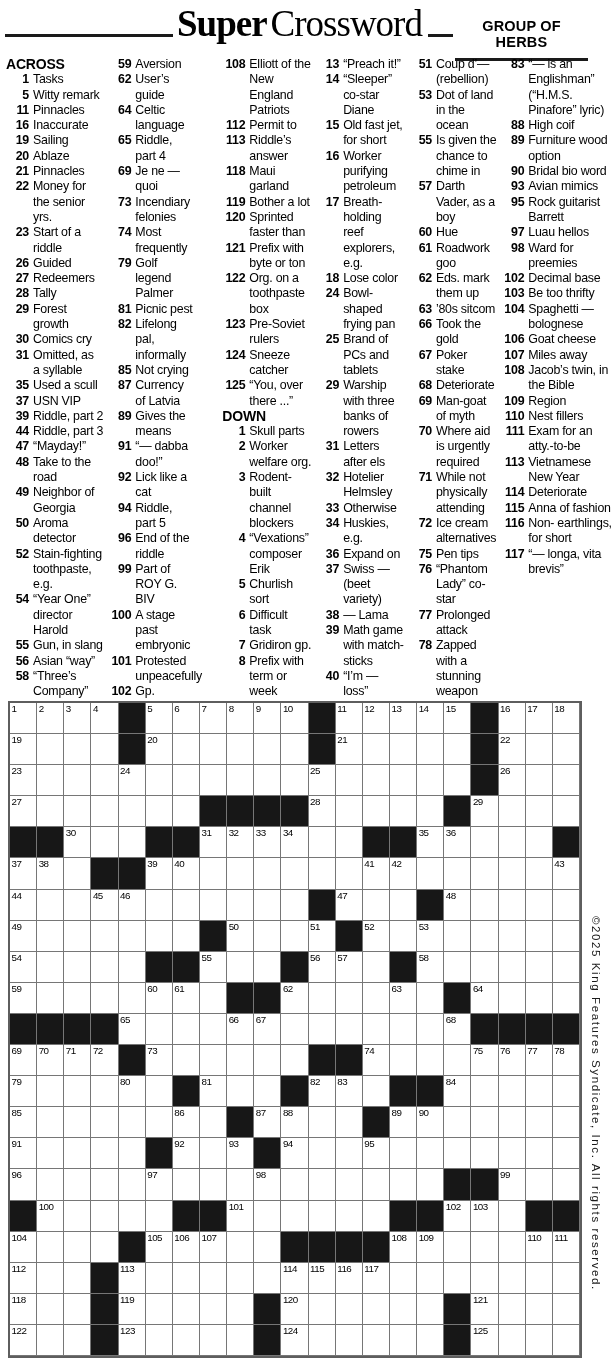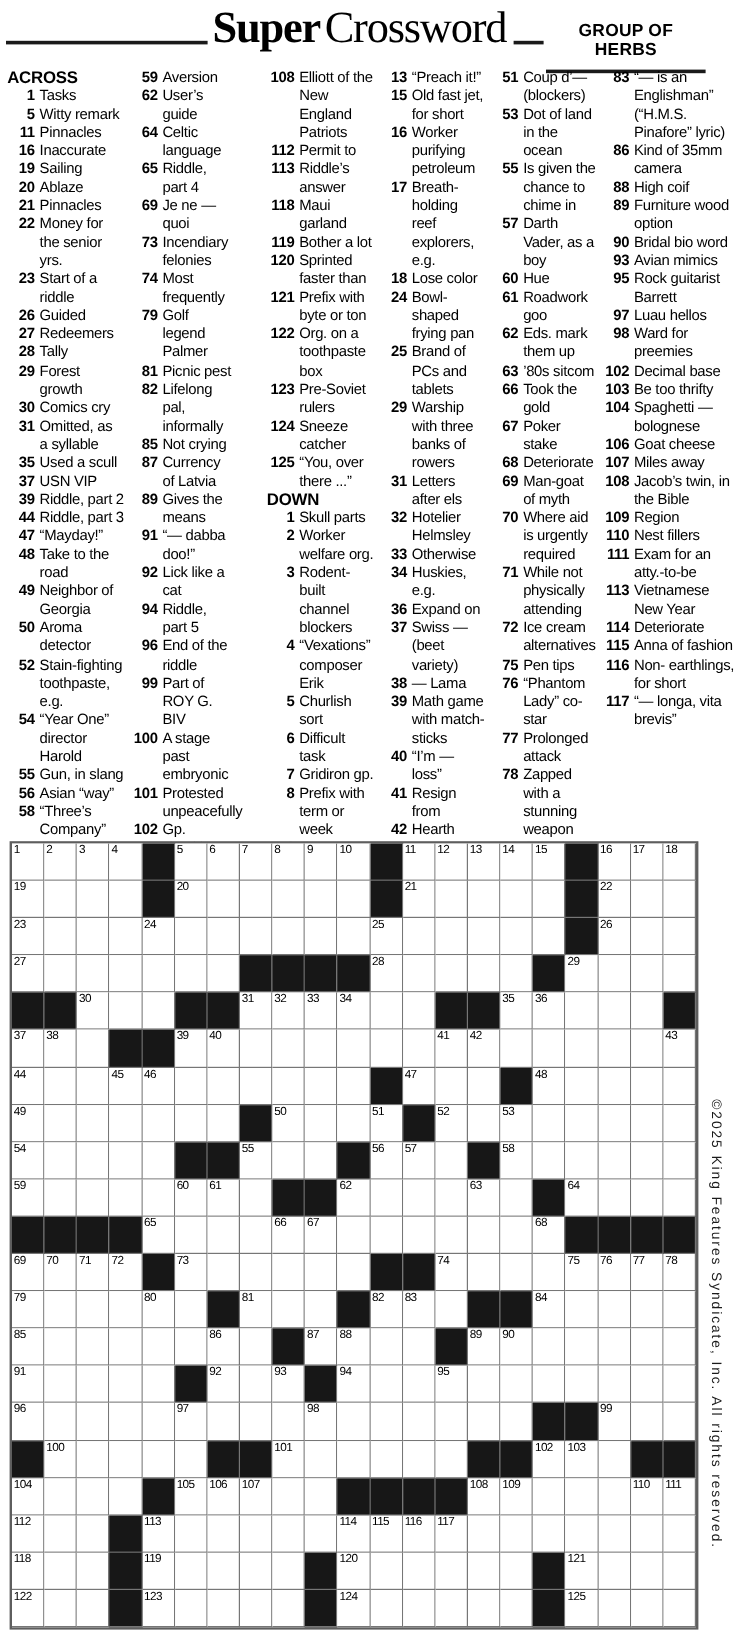--- a/index.html
+++ b/index.html
@@ -137,20 +137,21 @@
       <div class="clue"><span class="cnum">6</span><span>Difficult task</span></div>
       <div class="clue"><span class="cnum">7</span><span>Gridiron gp.</span></div>
       <div class="clue"><span class="cnum">8</span><span>Prefix with term or week</span></div>
       <div class="clue"><span class="cnum">9</span><span>Eye, to poets</span></div>
       <div class="clue"><span class="cnum">10</span><span>Casual shirt</span></div>
       <div class="clue"><span class="cnum">11</span><span>Tiered temples</span></div>
       <div class="clue"><span class="cnum">12</span><span>Pale tan</span></div>
     </div>
     <div class="clue-col">
       <div class="clue"><span class="cnum">13</span><span>“Preach it!”</span></div>
+      <div class="clue"><span class="cnum">14</span><span>“Sleeper” co-star Diane</span></div>
       <div class="clue"><span class="cnum">15</span><span>Old fast jet, for short</span></div>
       <div class="clue"><span class="cnum">16</span><span>Worker purifying petroleum</span></div>
       <div class="clue"><span class="cnum">17</span><span>Breath-holding reef explorers, e.g.</span></div>
       <div class="clue"><span class="cnum">18</span><span>Lose color</span></div>
       <div class="clue"><span class="cnum">24</span><span>Bowl-shaped frying pan</span></div>
       <div class="clue"><span class="cnum">25</span><span>Brand of PCs and tablets</span></div>
       <div class="clue"><span class="cnum">29</span><span>Warship with three banks of rowers</span></div>
       <div class="clue"><span class="cnum">31</span><span>Letters after els</span></div>
       <div class="clue"><span class="cnum">32</span><span>Hotelier Helmsley</span></div>
       <div class="clue"><span class="cnum">33</span><span>Otherwise</span></div>
@@ -160,21 +161,21 @@
       <div class="clue"><span class="cnum">38</span><span>— Lama</span></div>
       <div class="clue"><span class="cnum">39</span><span>Math game with match- sticks</span></div>
       <div class="clue"><span class="cnum">40</span><span>“I’m — loss”</span></div>
       <div class="clue"><span class="cnum">41</span><span>Resign from</span></div>
       <div class="clue"><span class="cnum">42</span><span>Hearth waste</span></div>
       <div class="clue"><span class="cnum">43</span><span>Succinct</span></div>
       <div class="clue"><span class="cnum">45</span><span>Just slightly</span></div>
       <div class="clue"><span class="cnum">46</span><span>Rips into</span></div>
     </div>
     <div class="clue-col">
-      <div class="clue"><span class="cnum">51</span><span>Coup d’— (blockers)</span></div>
+      <div class="clue"><span class="cnum">51</span><span>Coup d’— (rebellion)</span></div>
       <div class="clue"><span class="cnum">53</span><span>Dot of land in the ocean</span></div>
       <div class="clue"><span class="cnum">55</span><span>Is given the chance to chime in</span></div>
       <div class="clue"><span class="cnum">57</span><span>Darth Vader, as a boy</span></div>
       <div class="clue"><span class="cnum">60</span><span>Hue</span></div>
       <div class="clue"><span class="cnum">61</span><span>Roadwork goo</span></div>
       <div class="clue"><span class="cnum">62</span><span>Eds. mark them up</span></div>
       <div class="clue"><span class="cnum">63</span><span>’80s sitcom</span></div>
       <div class="clue"><span class="cnum">66</span><span>Took the gold</span></div>
       <div class="clue"><span class="cnum">67</span><span>Poker stake</span></div>
       <div class="clue"><span class="cnum">68</span><span>Deteriorate</span></div>
@@ -184,21 +185,20 @@
       <div class="clue"><span class="cnum">72</span><span>Ice cream alternatives</span></div>
       <div class="clue"><span class="cnum">75</span><span>Pen tips</span></div>
       <div class="clue"><span class="cnum">76</span><span>“Phantom Lady” co-star</span></div>
       <div class="clue"><span class="cnum">77</span><span>Prolonged attack</span></div>
       <div class="clue"><span class="cnum">78</span><span>Zapped with a stunning weapon</span></div>
       <div class="clue"><span class="cnum">80</span><span>Camel cousin</span></div>
       <div class="clue"><span class="cnum">82</span><span>“DMZ” actor Benjamin</span></div>
     </div>
     <div class="clue-col">
       <div class="clue"><span class="cnum">83</span><span>“— is an Englishman” (“H.M.S. Pinafore” lyric)</span></div>
-      <div class="clue"><span class="cnum">86</span><span>Kind of 35mm camera</span></div>
       <div class="clue"><span class="cnum">88</span><span>High coif</span></div>
       <div class="clue"><span class="cnum">89</span><span>Furniture wood option</span></div>
       <div class="clue"><span class="cnum">90</span><span>Bridal bio word</span></div>
       <div class="clue"><span class="cnum">93</span><span>Avian mimics</span></div>
       <div class="clue"><span class="cnum">95</span><span>Rock guitarist Barrett</span></div>
       <div class="clue"><span class="cnum">97</span><span>Luau hellos</span></div>
       <div class="clue"><span class="cnum">98</span><span>Ward for preemies</span></div>
       <div class="clue"><span class="cnum">102</span><span>Decimal base</span></div>
       <div class="clue"><span class="cnum">103</span><span>Be too thrifty</span></div>
       <div class="clue"><span class="cnum">104</span><span>Spaghetti — bolognese</span></div>

